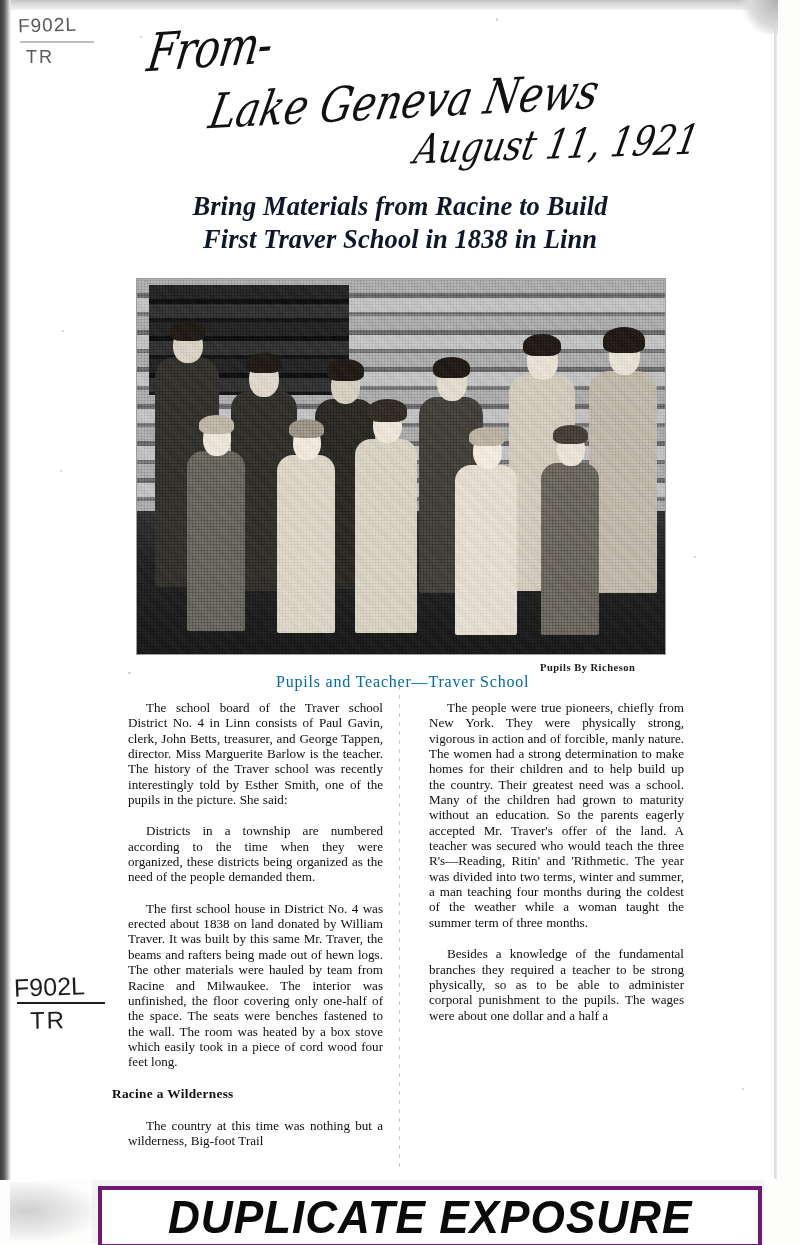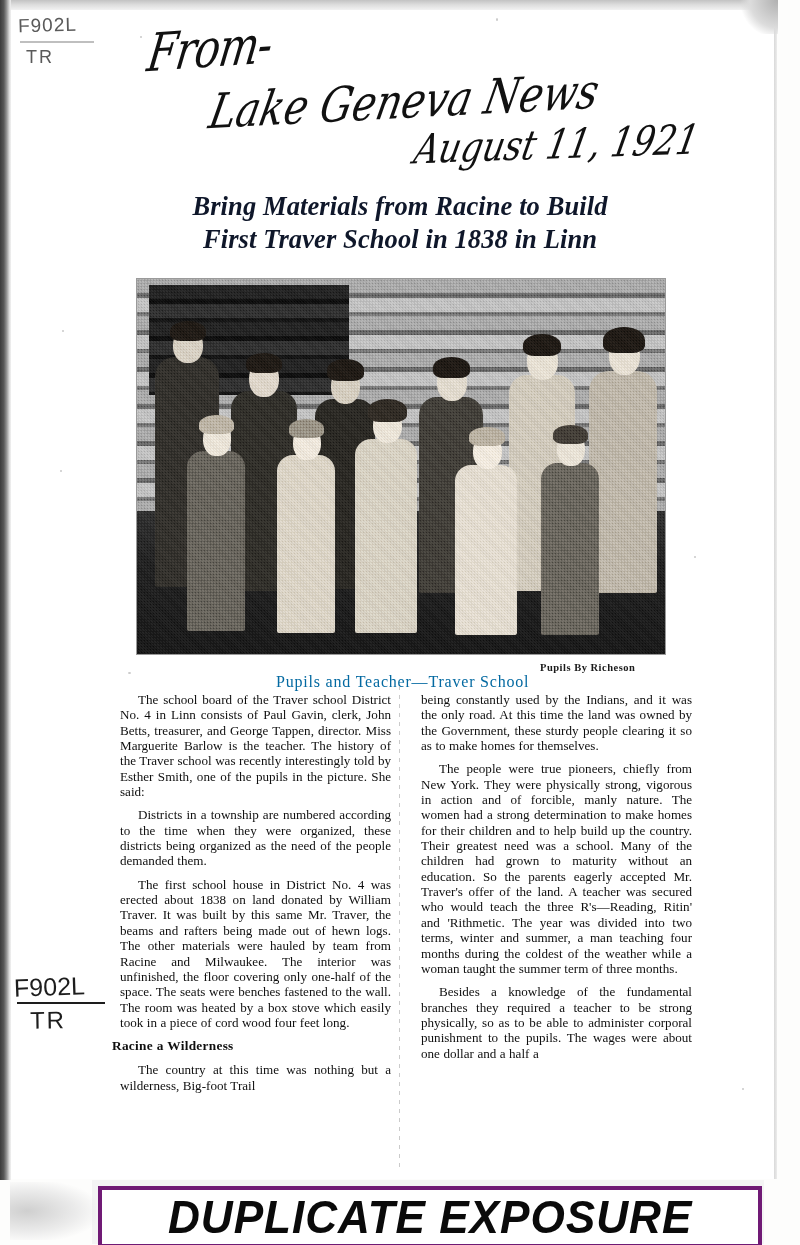--- a/index.html
+++ b/index.html
@@ -278,21 +278,21 @@
     width: 287px;
     font-family: "Liberation Serif", serif;
     font-size: 13.1px;
     line-height: 15.35px;
     color: #0f0f0f;
     text-align: justify;
     text-align-last: left;
     word-spacing: .2px;
   }
   .col p {
-    margin: 8px;
+    margin: 16px;
     text-indent: 18px;
   }
   .col p.noindent { text-indent: 0; }
   .col h3.subhead {
     margin: 1px 0 0 0;
     text-align: center;
     font-size: 13.3px;
     line-height: 16px;
     font-weight: bold;
     letter-spacing: .3px;
@@ -437,21 +437,20 @@
 
   <div class="columns">
     <div class="col">
       <p>The school board of the Traver school District No. 4 in Linn consists of Paul Gavin, clerk, John Betts, treasurer, and George Tappen, director.  Miss Marguerite Barlow is the teacher.  The history of the Traver school was recently interestingly told by Esther Smith, one of the pupils in the picture.  She said:</p>
       <p>Districts in a township are numbered according to the time when they were organized, these districts being organized as the need of the people demanded them.</p>
       <p>The first school house in District No. 4 was erected about 1838 on land donated by William Traver.  It was built by this same Mr. Traver, the beams and rafters being made out of hewn logs.  The other materials were hauled by team from Racine and Milwaukee.  The interior was unfinished, the floor covering only one-half of the space.  The seats were benches fastened to the wall.  The room was heated by a box stove which easily took in a piece of cord wood four feet long.</p>
       <h3 class="subhead">Racine a Wilderness</h3>
       <p>The country at this time was nothing but a wilderness, Big-foot Trail</p>
     </div>
     <div class="col">
-      <p class="noindent">being constantly used by the Indians, and it was the only road.  At this time the land was owned by the Government, these sturdy people clearing it so as to make homes for themselves.</p>
       <p>The people were true pioneers, chiefly from New York.  They were physically strong, vigorous in action and of forcible, manly nature.  The women had a strong determination to make homes for their children and to help build up the country.  Their greatest need was a school.  Many of the children had grown to maturity without an education.  So the parents eagerly accepted Mr. Traver's offer of the land.  A teacher was secured who would teach the three R's—Reading, Ritin' and 'Rithmetic.  The year was divided into two terms, winter and summer, a man teaching four months during the coldest of the weather while a woman taught the summer term of three months.</p>
       <p>Besides a knowledge of the fundamental branches they required a teacher to be strong physically, so as to be able to administer corporal punishment to the pupils.  The wages were about one dollar and a half a</p>
     </div>
   </div>
 
   <div class="stamp-mid">
     <span class="code">F902L</span>
     <div class="rule"></div>
     <span class="sub">TR</span>
   </div>

